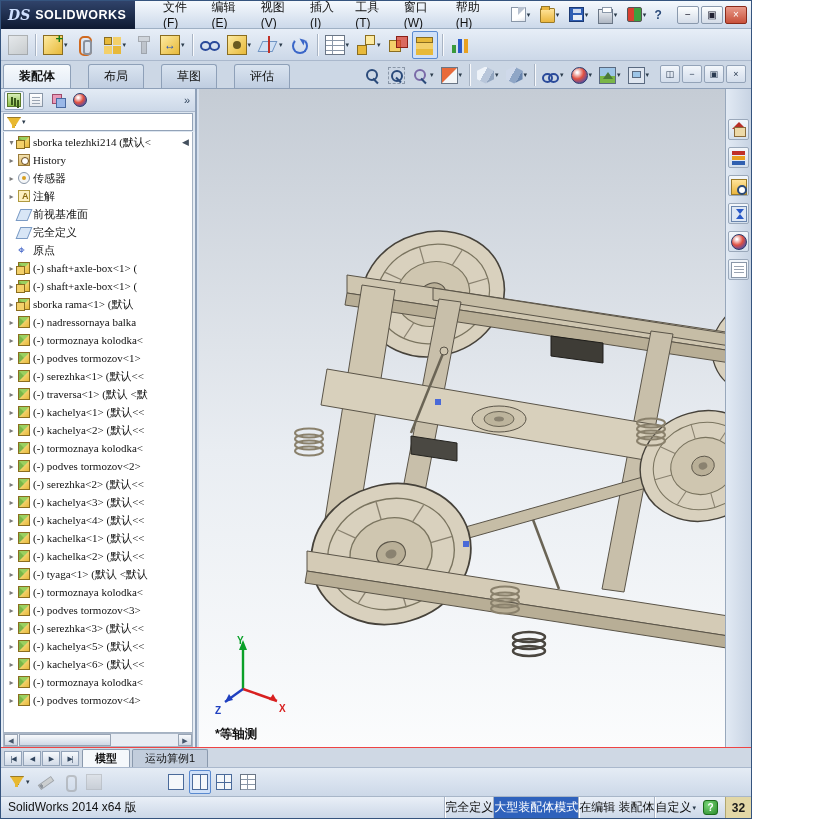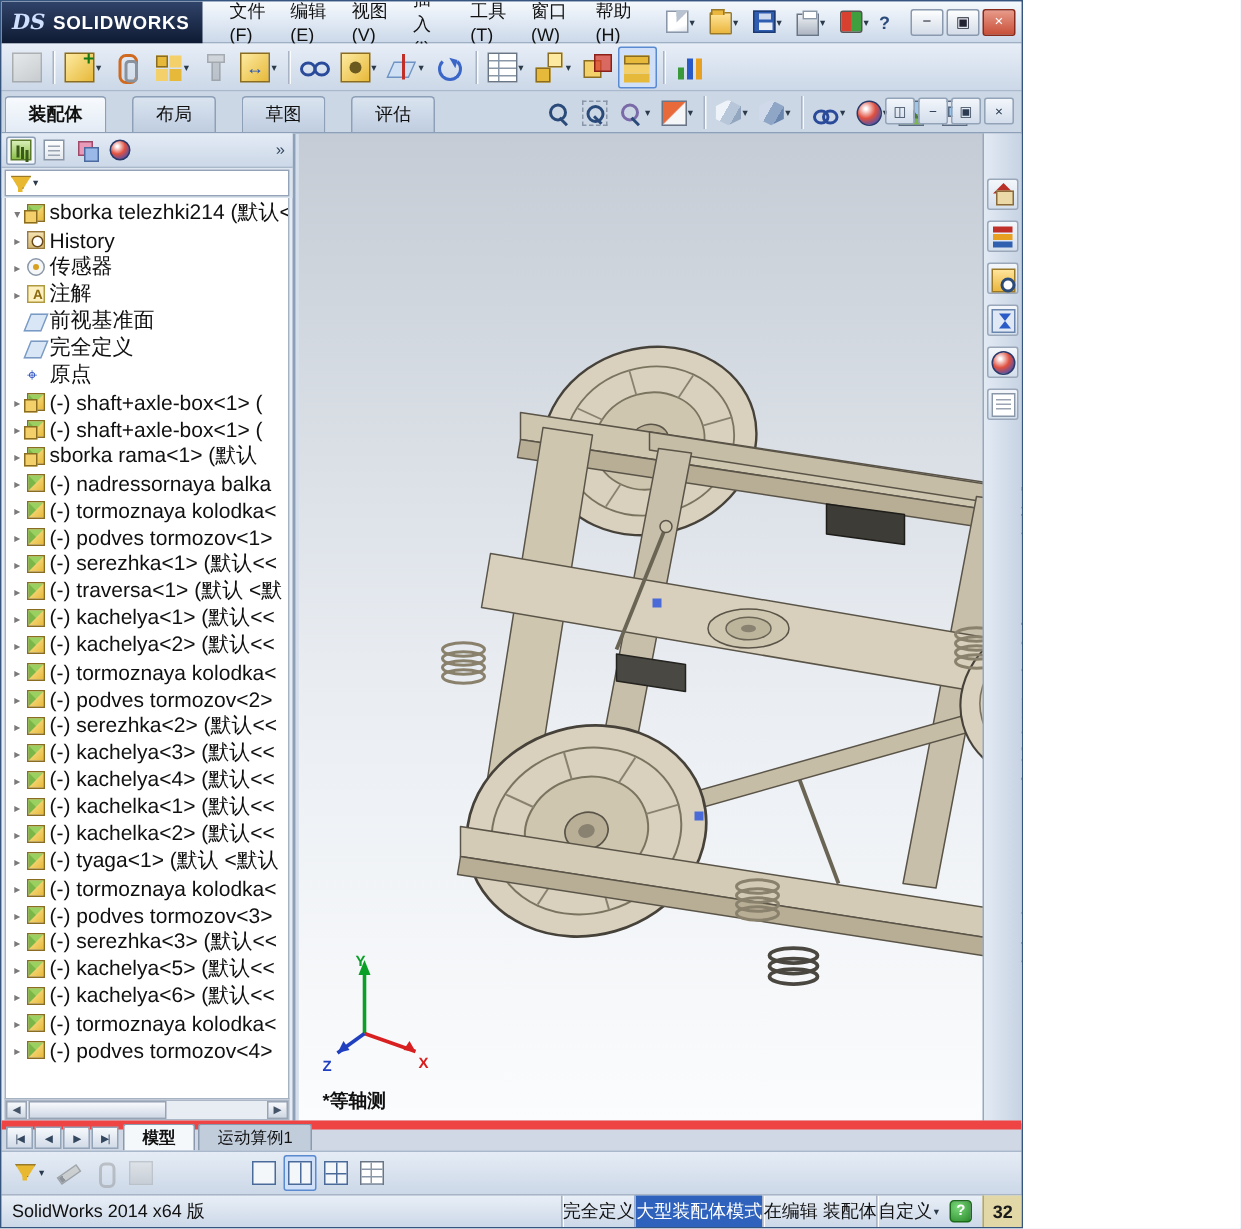--- a/index.html
+++ b/index.html
@@ -1,25 +1,25 @@
 <!DOCTYPE html>
 <html><head>
 <meta charset="utf-8">
 <style>
 *{box-sizing:border-box;margin:0;padding:0}
 html,body{width:827px;height:819px;overflow:hidden;background:#fff}
 body{font-family:"Liberation Sans",sans-serif;font-size:12px;color:#111}
-.window{position:relative;width:682px;height:819px;background:#d5dfec;border:1px solid #35547e;overflow:hidden}
+.window{position:relative;width:752px;height:819px;background:#d5dfec;border:1px solid #35547e;overflow:hidden}
 
 
 .titlebar{position:absolute;top:0;left:0;right:0;height:28px;background:linear-gradient(#f5f9fd,#ccd9ea);border-bottom:1px solid #9fb0c4;display:flex;align-items:center}
 .logo{height:28px;width:134px;flex:none;background:linear-gradient(#30436a,#0e1a32);color:#fff;display:flex;align-items:center;gap:5px;padding-left:7px}
 .logo .ds{font-family:"DejaVu Serif",serif;font-style:italic;font-weight:bold;font-size:14px;color:#cfe0ff}
 .logo .brand{font-weight:bold;font-size:12.5px;letter-spacing:.5px}
-.menus{display:flex;align-items:center;height:100%;margin-left:10px}
+.menus{display:flex;align-items:center;height:100%;margin-left:20px}
 .menu{padding:0 8px;height:100%;display:flex;align-items:center;cursor:default}
 .qtools{display:flex;align-items:center;gap:3px;margin-left:10px}
 .tspacer{flex:1}
 .helpbtn{width:20px;text-align:center;font-weight:bold;color:#2a4a7a;cursor:default}
 #winbtns{display:flex;gap:2px;margin:0 4px 0 10px}
 .wbtn{width:22px;height:18px;display:flex;align-items:center;justify-content:center;background:linear-gradient(#fdfefe,#d4dce8);border:1px solid #8a99ad;border-radius:2px;font-size:10px;color:#223}
 .wclose{background:linear-gradient(#e89a8a,#c8503a);color:#fff;border-color:#8a2a1a}
 
 
 .toolbar{position:absolute;top:28px;left:0;right:0;height:32px;background:linear-gradient(#e7eef7,#ccd8e8);border-bottom:1px solid #aab8cc;display:flex;align-items:center;padding-left:4px;gap:1px}
@@ -44,39 +44,39 @@
 .fmtabs{height:23px;background:linear-gradient(#e3ebf5,#ccd8e8);display:flex;align-items:center;gap:2px;padding:1px 3px;border-bottom:1px solid #aab8cc}
 .fmtab{width:20px;height:19px;display:flex;align-items:center;justify-content:center;border:1px solid transparent;border-radius:2px}
 .fmtab.active{background:#f4f8fd;border-color:#8ea0b8}
 .fmover{margin-left:auto;font-size:11px;color:#33475f;padding-right:2px}
 .fmfilter-row{padding:1px 2px;background:#dde6f0}
 .fmfilter{height:18px;background:#fff;border:1px solid #93a3b8;display:flex;align-items:center;padding-left:2px;gap:1px}
 .fval{flex:1}
 .tree{flex:1;background:#fff;border:1px solid #a5b2c2;border-top:none;margin:0 2px;overflow:hidden;padding-top:1px}
 .trow{display:flex;align-items:center;height:18px;white-space:nowrap;padding-left:2px;cursor:default}
 .texp{width:11px;flex:none;color:#7a7a7a;font-size:8px;text-align:center}
-.tlabel{font-family:Liberation Sans, sans-serif;font-size:14px;color:#101010}
+.tlabel{font-family:Liberation Serif, serif;font-size:11px;color:#101010}
 .collapse{margin-left:auto;color:#44505e;font-size:9px;padding-right:3px}
 .hscroll{height:14px;margin:0 2px 2px 2px;background:#e8edf4;border:1px solid #aab6c6;display:flex}
 .sarrow{width:14px;flex:none;background:linear-gradient(#f8fafc,#d0d8e4);border:1px solid #98a4b4;font-size:7px;line-height:11px;text-align:center;color:#44556a}
 .sthumb{flex:0 0 92px;background:linear-gradient(#f8fafc,#cfd8e6);border:1px solid #98a4b4;margin:0 1px}
 .sfill{flex:1}
 
 
 .viewport{position:absolute;left:198px;top:88px;width:603px;height:660px;overflow:hidden}
 .viewport svg.model{position:absolute;inset:0}
 .triadbox{position:absolute;left:14px;bottom:30px;width:80px;height:85px}
 .viewlabel{position:absolute;left:16px;bottom:6px;font-weight:bold;font-size:12.5px;color:#101010}
 
 
 .taskpane{position:absolute;right:0;top:88px;width:26px;height:660px;background:linear-gradient(90deg,#e2eaf4,#c7d3e3);border-left:1px solid #98a8bc;display:flex;flex-direction:column;align-items:center;padding-top:30px;gap:7px}
 .tp{width:21px;height:21px;background:linear-gradient(#f3f7fb,#d4dfec);border:1px solid #9aa8ba;border-radius:2px;display:flex;align-items:center;justify-content:center}
 
 
-.tabsbar{position:absolute;left:0;right:0;bottom:51px;height:20px;background:#cfd8e4;border-top:6px solid #ef4444;display:flex;align-items:flex-end;padding-left:3px}
+.tabsbar{position:absolute;left:0;right:0;bottom:51px;height:20px;background:#cfd8e4;border-top:1px solid #ef4444;display:flex;align-items:flex-end;padding-left:3px}
 .navbtn{width:18px;height:15px;margin:0 1px 1px 0;background:linear-gradient(#f6f9fc,#d2dbe8);border:1px solid #93a3b8;font-size:7px;display:flex;align-items:center;justify-content:center;color:#33475f;letter-spacing:-1px}
 .btab{height:18px;display:flex;align-items:center;padding:0 12px;font-size:11px;border:1px solid #8a99ad;border-bottom:none;background:#c2cddc;margin-left:2px;border-radius:2px 2px 0 0}
 .btab.active{background:#f5f8fb;font-weight:bold}
 .toolrow{position:absolute;left:0;right:0;bottom:22px;height:29px;background:linear-gradient(#e5ecf5,#ccd8e8);border-top:1px solid #aab8cc;display:flex;align-items:center;padding-left:5px;gap:2px}
 .toolrow .tbtn{min-width:22px;height:24px}
 .statusbar{position:absolute;left:0;right:0;bottom:0;height:22px;background:linear-gradient(#e9eff7,#ccd8e8);border-top:1px solid #a8b6c8;display:flex;align-items:stretch}
 .appver{display:flex;align-items:center;padding-left:7px}
 .segs{margin-left:auto;display:flex;align-items:stretch}
 .seg{display:flex;align-items:center;padding:0 0;border-left:1px solid #a8b4c6;box-shadow:inset 1px 0 0 #fff}
 .seg.hl{background:#2f62bc;color:#fff;box-shadow:none}

